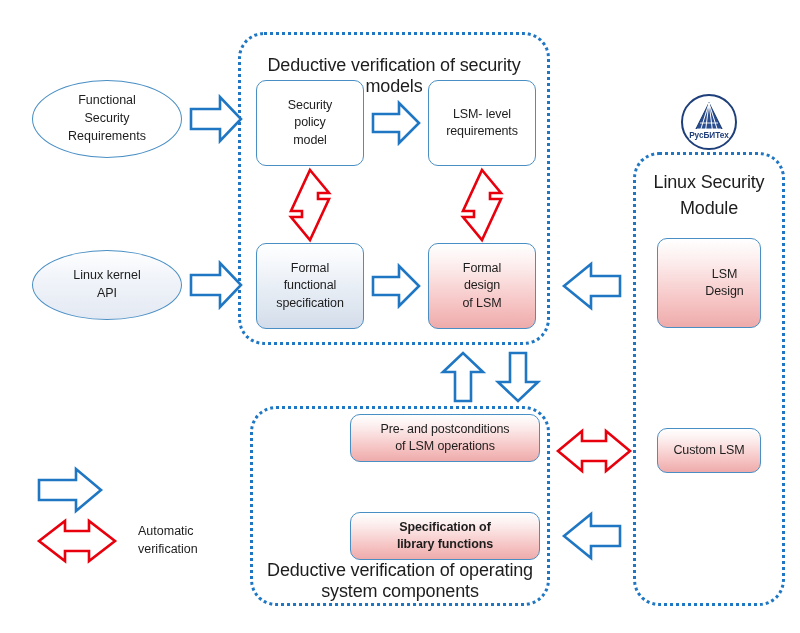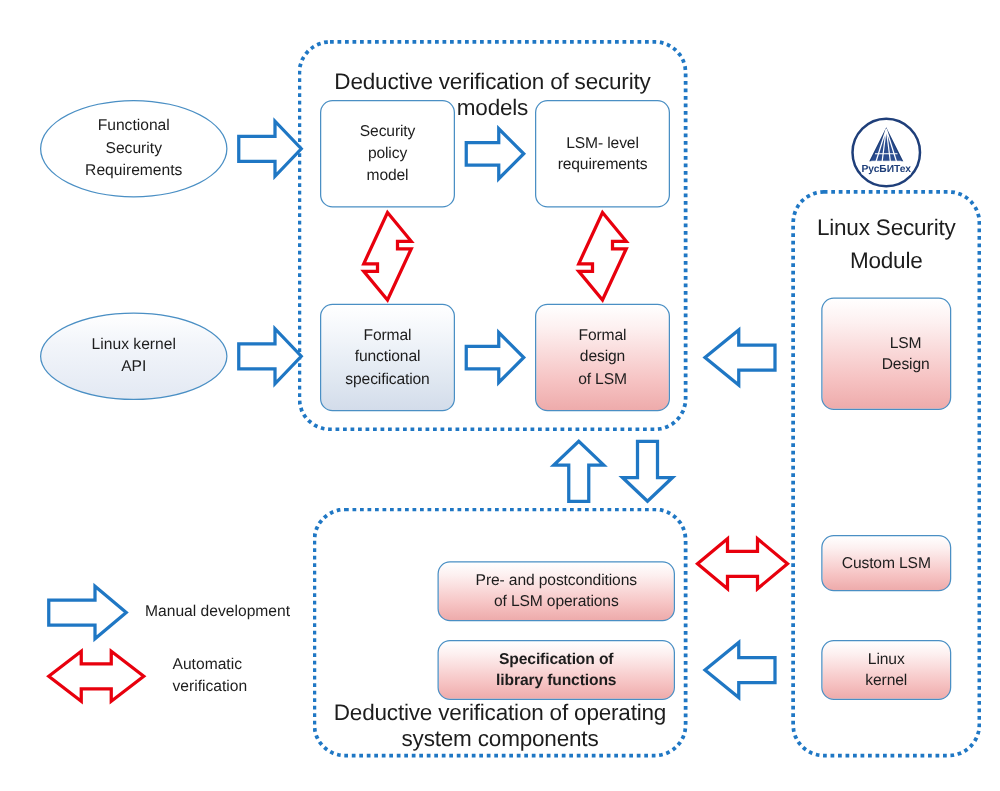--- a/index.html
+++ b/index.html
@@ -163,21 +163,21 @@
   </div>
 
   <div class="node node-pink" style="left:428px; top:243px; width:108px; height:86px;">
     <div>
       <div>Formal</div>
       <div>design</div>
       <div>of LSM</div>
     </div>
   </div>
 
-  <div class="node node-pink" style="left:350px; top:449px; width:190px; height:48px;">
+  <div class="node node-pink" style="left:350px; top:414px; width:190px; height:48px;">
     <div>
       <div>Pre- and postconditions</div>
       <div>of LSM operations</div>
     </div>
   </div>
 
   <div class="node node-pink" style="left:350px; top:512px; width:190px; height:48px;font-weight:bold;">
     <div>
       <div>Specification of</div>
       <div>library functions</div>
@@ -190,26 +190,20 @@
       <div>Design</div>
     </div>
   </div>
 
   <div class="node node-pink" style="left:657px; top:428px; width:104px; height:45px;">
     <div>
       <div>Custom LSM</div>
     </div>
   </div>
 
-  <div class="node node-pink" style="left:657px; top:512px; width:104px; height:48px;">
-    <div>
-      <div>Linux</div>
-      <div>kernel</div>
-    </div>
-  </div>
 
   <div class="arrow" style="left:190px; top:96px;">
     <svg width="52" height="46" viewBox="0 0 52 46">
       <path d="M1 13 H30 V1 L51 23 L30 45 V33 H1 Z" fill="#ffffff" stroke="#1f77c4" stroke-width="2.6" stroke-linejoin="miter"></path>
     </svg>
   </div>
 
   <div class="arrow" style="left:190px; top:262px;">
     <svg width="52" height="46" viewBox="0 0 52 46">
       <path d="M1 13 H30 V1 L51 23 L30 45 V33 H1 Z" fill="#ffffff" stroke="#1f77c4" stroke-width="2.6" stroke-linejoin="miter"></path>
@@ -268,23 +262,20 @@
     <svg width="74" height="46" viewBox="0 0 74 46">
       <path d="M1 23 L25 3 V13 H49 V3 L73 23 L49 43 V33 H25 V43 Z" fill="#ffffff" stroke="#e8000d" stroke-width="2.6" stroke-linejoin="miter"></path>
     </svg>
   </div>
 
   <div class="arrow" style="left:38px; top:468px;">
     <svg width="64" height="44" viewBox="0 0 64 44">
       <path d="M1 12 H38 V1 L63 22 L38 43 V32 H1 Z" fill="#ffffff" stroke="#1f77c4" stroke-width="2.6" stroke-linejoin="miter"></path>
     </svg>
   </div>
-  <div class="legend-label" style="left:116px; top:481px;">
-    <div>Manual development</div>
-  </div>
 
   <div class="arrow" style="left:38px; top:518px;">
     <svg width="78" height="46" viewBox="0 0 78 46">
       <path d="M1 23 L27 3 V13 H51 V3 L77 23 L51 43 V33 H27 V43 Z" fill="#ffffff" stroke="#e8000d" stroke-width="2.6" stroke-linejoin="miter"></path>
     </svg>
   </div>
   <div class="legend-label" style="left:138px; top:523px;">
     <div>Automatic</div>
     <div>verification</div>
   </div>

